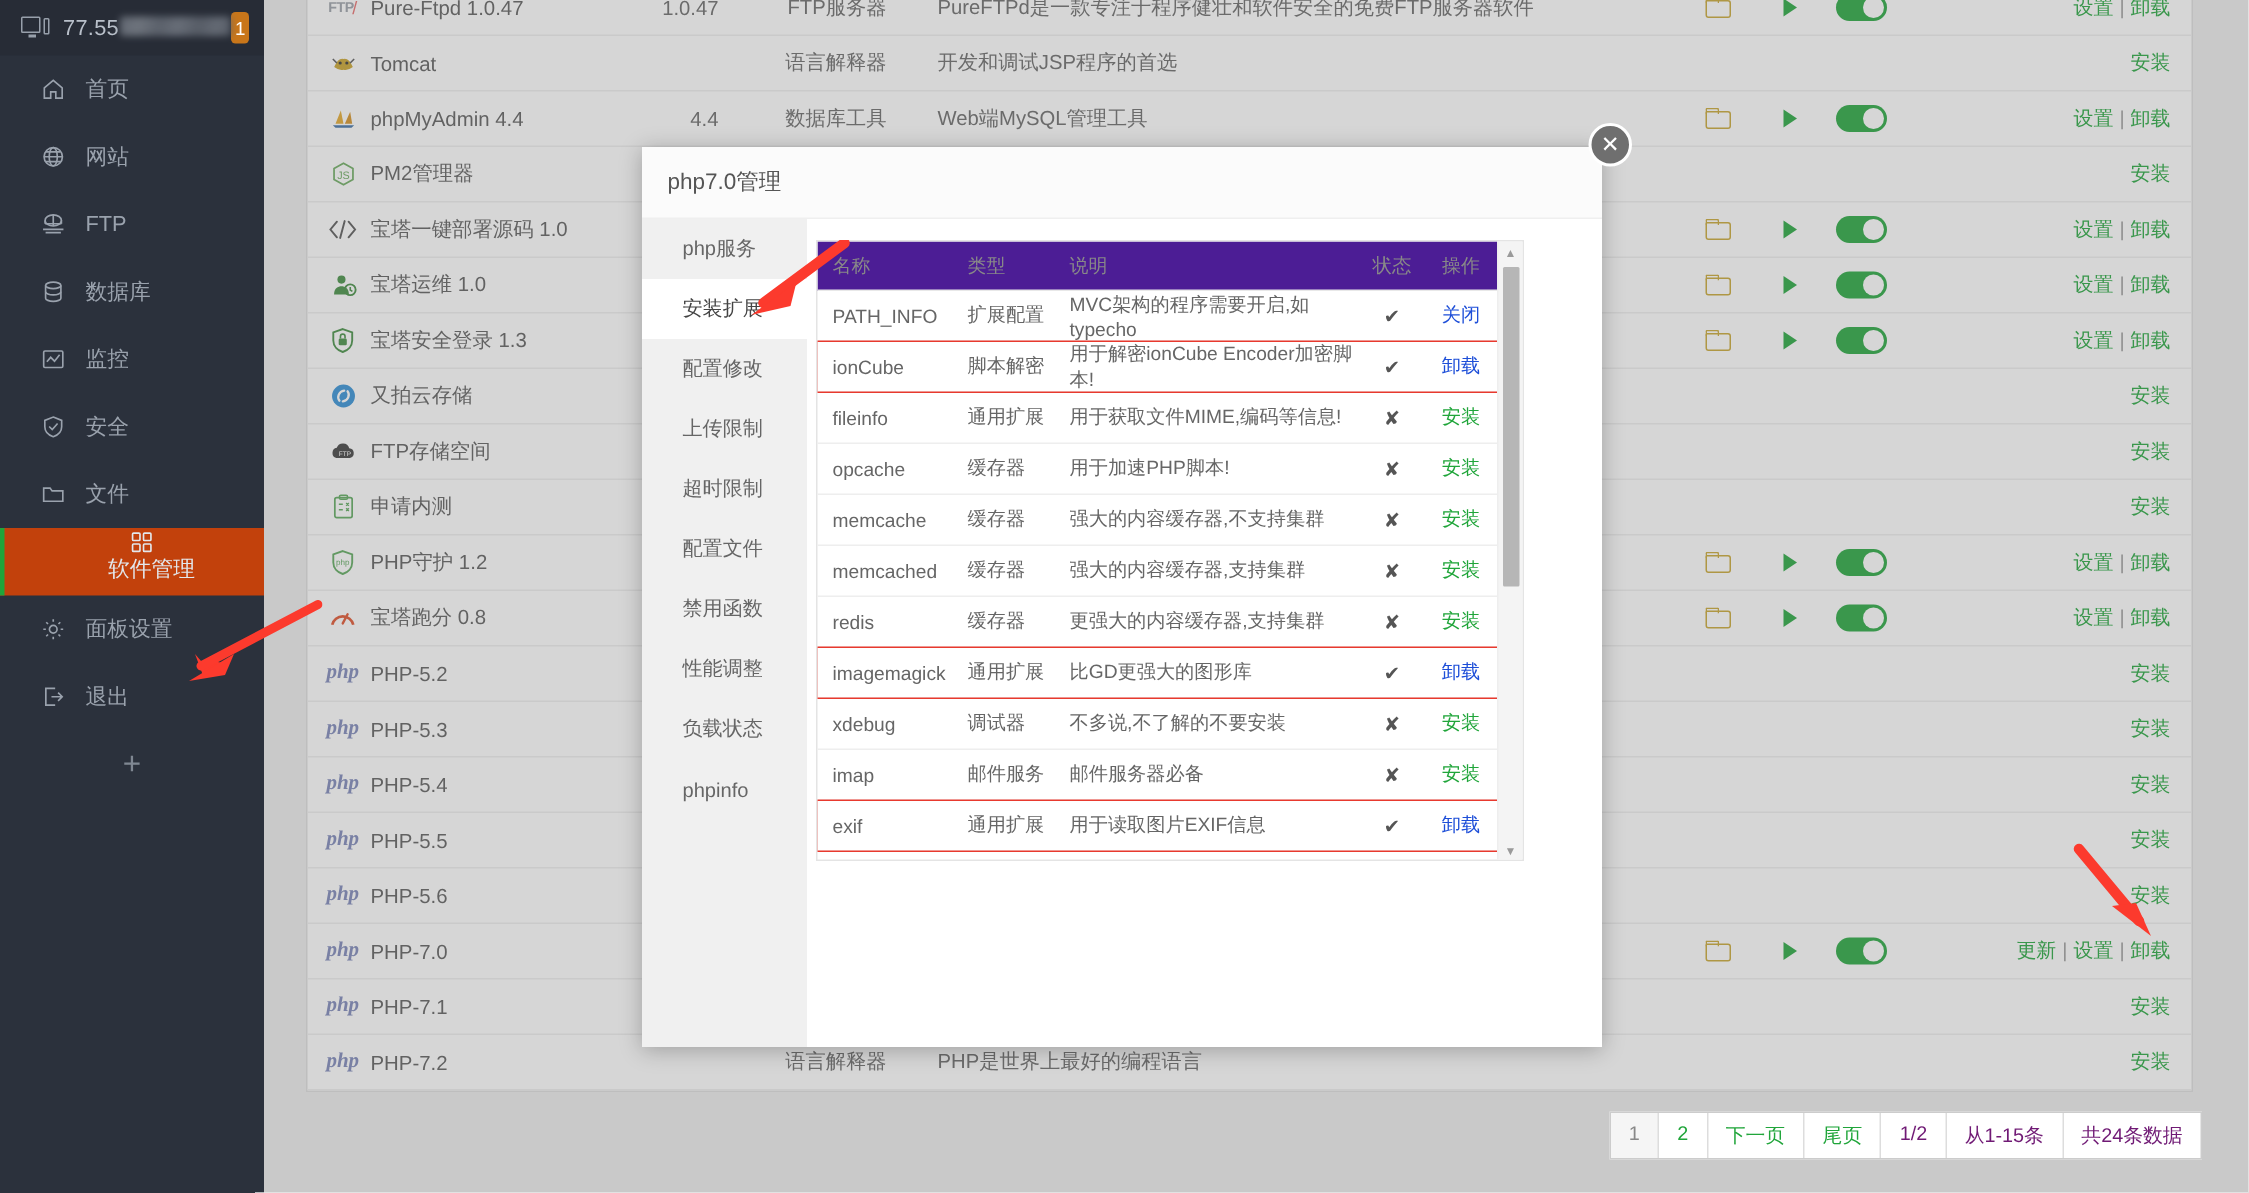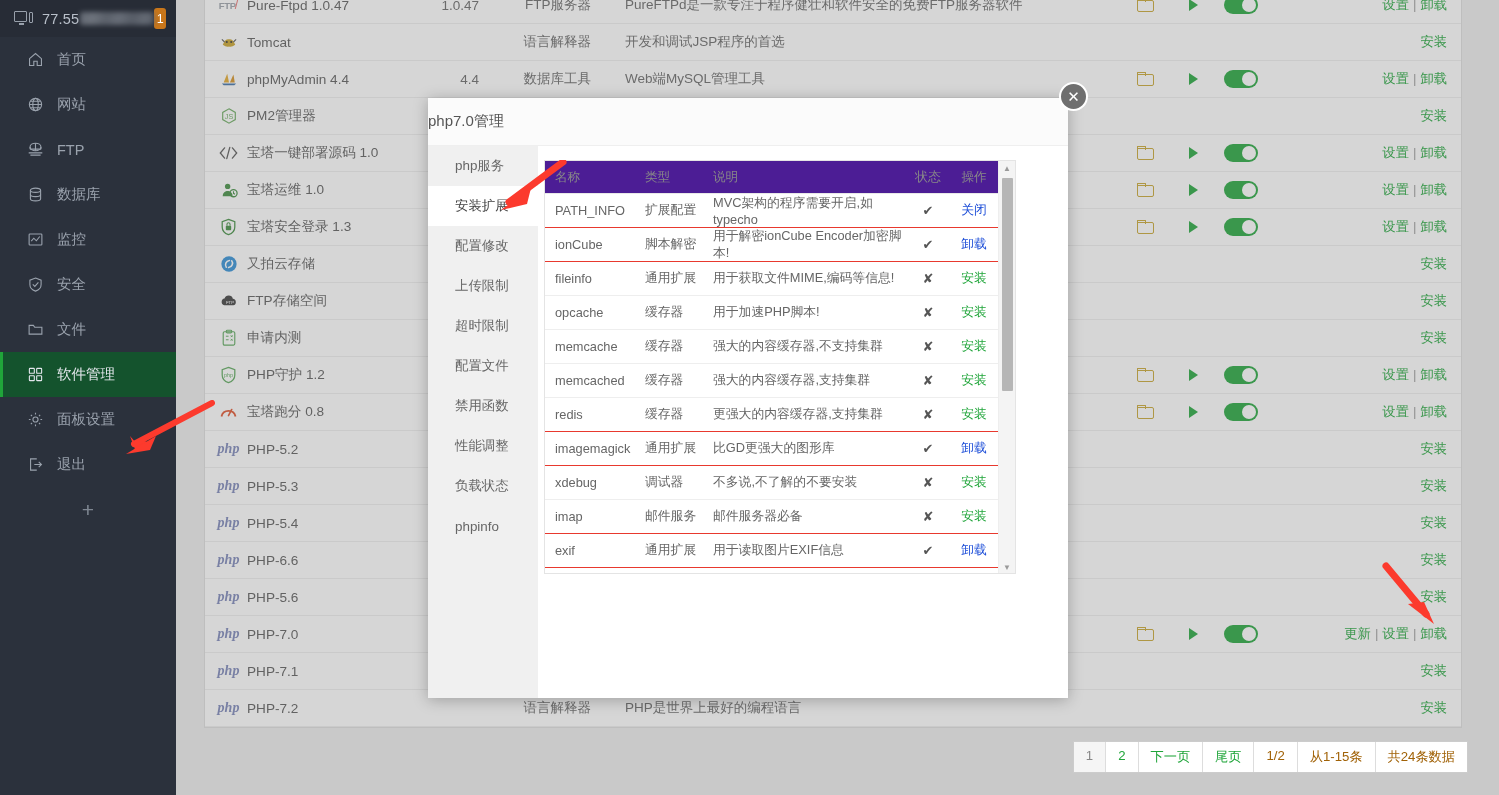--- a/index.html
+++ b/index.html
@@ -48,21 +48,21 @@
   #notif-badge {
     margin-left: auto; width: 21px; height: 21px; border-radius: 3px;
     background: #c8761a; color: #fff; font-size: 12.5px;
     display: flex; align-items: center; justify-content: center;
   }
   .nav-item {
     height: 45px; display: flex; align-items: center;
     padding-left: 26px; color: #9aa2ad; font-size: 14.5px;
     cursor: pointer; position: relative;
   }
-  .nav-item.active { background: #14532d; color: #e3e7ec; }
+  .nav-item.active { background: #c2410c; color: #e3e7ec; flex-direction: column; }
   .nav-item.active:before {
     content: ""; position: absolute; left: 0; top: 0; bottom: 0;
     width: 3px; background: #20a53a;
   }
   .nav-ic {
     width: 18px; height: 18px; margin-right: 13px; flex: 0 0 auto;
     display: flex; align-items: center; justify-content: center;
   }
   .nav-ic svg { display: block; }
   #add-site {
@@ -130,31 +130,31 @@
     position: absolute; right: 31px; top: 741px;
     display: flex; border: 1px solid #ccc; background: #fff;
     font-size: 13.2px; z-index: 45;
   }
   #pagination .pg {
     padding: 6px 12px; border-right: 1px solid #ddd;
     color: #20a53a; cursor: pointer; white-space: nowrap;
   }
   #pagination .pg:last-child { border-right: none; color: #777; cursor: default;}
   #pagination .pg.current { color: #888; background: #f5f5f5; cursor: default;}
-  #pagination .pg.plain { color: #a16207; cursor: default;}
+  #pagination .pg.plain { color: #701a75; cursor: default;}
 
   
   #modal {
     position: absolute; left: 428px; top: 98px;
     width: 640px; height: 600px; background: #fff;
     box-shadow: 0 2px 14px rgba(0,0,0,.26); z-index: 60;
   }
   #modal-title {
     height: 48px; display:flex; align-items:center;
-    font-size: 15px; color:#555;
+    padding-left: 17px; font-size: 15px; color:#555;
     background: #fbfbfb; border-bottom: 1px solid #efefef;
   }
   #modal-close {
     position: absolute; right: -20px; top: -16px; z-index: 70;
     width: 29px; height: 29px; border-radius: 50%;
     background: #6f6f6f; border: 2.5px solid #fff;
     color:#fff; font-size: 15px; line-height: 1;
     display:flex;align-items:center;justify-content:center;cursor:pointer;
   }
   #modal-body { display:flex; height: 552px; }
@@ -637,21 +637,21 @@
           <span class="c-desc"></span>
           <span class="c-acts">
             <span class="act-links"><a>安装</a></span>
           </span>
         </div>
         <div class="soft-row">
           <span class="c-name">
             <span class="app-ic">
               <span class="php-word">php</span>
             </span>
-            <span class="nm">PHP-6.6</span>
+            <span class="nm">PHP-5.5</span>
           </span>
           <span class="c-ver"></span>
           <span class="c-type"></span>
           <span class="c-desc"></span>
           <span class="c-acts">
             <span class="act-links"><a>安装</a></span>
           </span>
         </div>
         <div class="soft-row">
           <span class="c-name">

